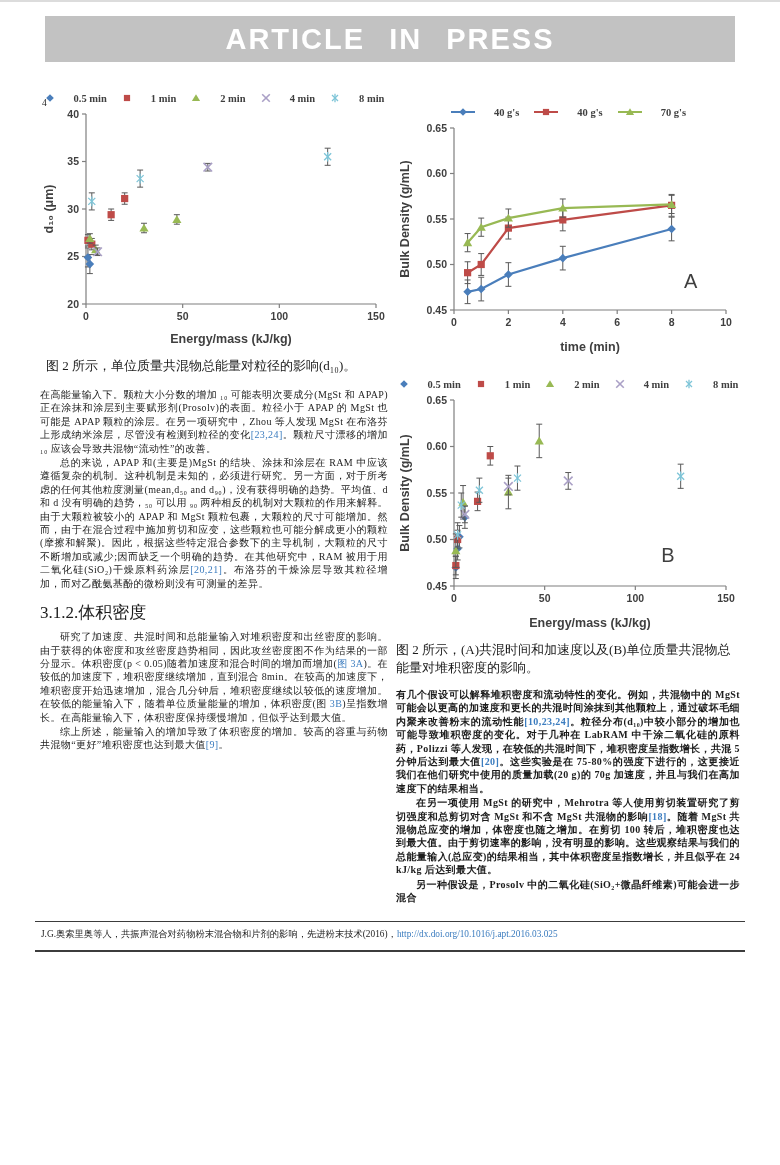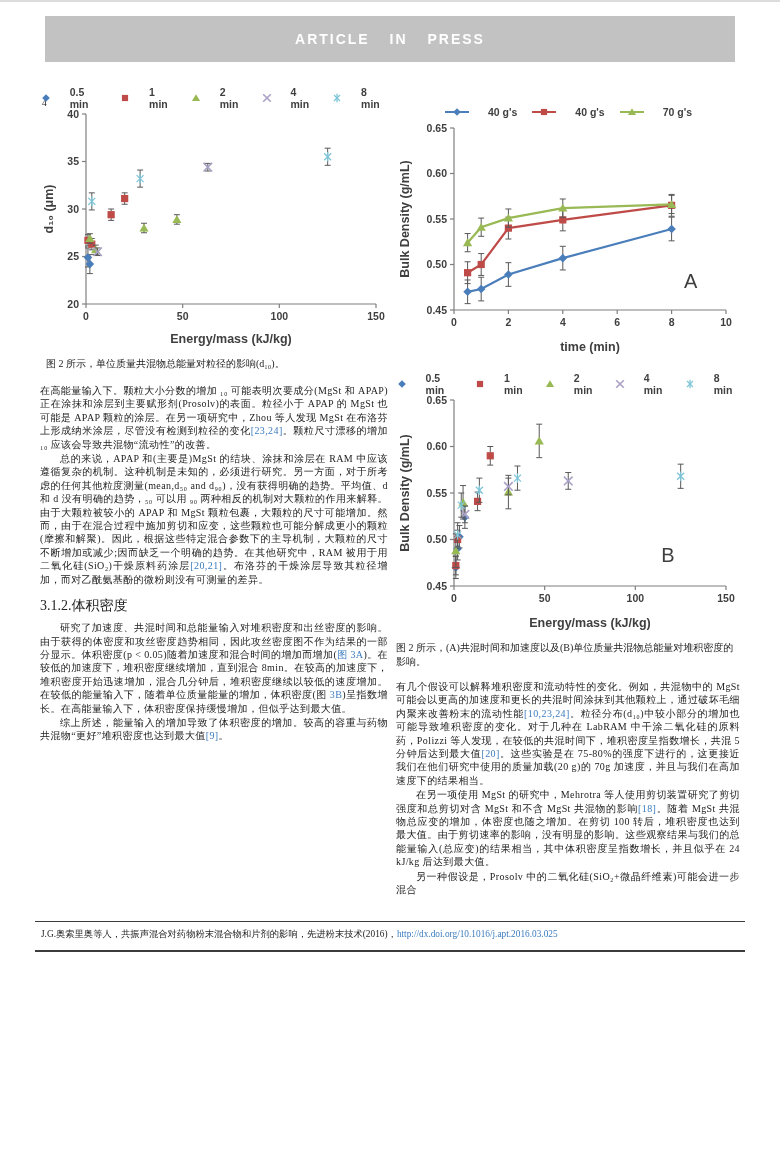--- a/index.html
+++ b/index.html
@@ -1,37 +1,37 @@
 <!DOCTYPE html>
 <html><head>
 <meta charset="utf-8">
 <style>
   html,body{margin:0;padding:0;background:#ffffff;}
   .page{position:relative;width:780px;height:1165px;background:#fff;overflow:hidden;
         font-family:"Liberation Serif","DejaVu Serif",serif;color:#1c1c1c;border-top:2px solid #dcdcdc;}
   .banner{position:absolute;left:45px;top:14px;width:690px;height:46px;background:#c2c2c2;
           display:flex;align-items:center;justify-content:center;color:#fff;
           font-family:"Liberation Sans","DejaVu Sans",sans-serif;font-weight:bold;
-          font-size:14px;letter-spacing:2px;word-spacing:14px;}
+          font-size:29px;letter-spacing:2px;word-spacing:14px;}
   .page-num{position:absolute;left:42px;top:96px;font-size:9.5px;}
   .running-head{position:absolute;left:0;right:0;top:96px;text-align:center;font-size:9.5px;}
   .col-left{position:absolute;left:40px;top:88px;width:348px;}
   .col-right{position:absolute;left:396px;top:102px;width:344px;}
   .figure{margin:0;}
   .legend{display:flex;justify-content:center;gap:14px;align-items:center;height:16px;
           font-family:"Liberation Sans","DejaVu Sans",sans-serif;font-weight:bold;
           font-size:10.5px;color:#3f3f3f;}
-  .legend-item{display:flex;align-items:center;gap:18px;}
-  .caption{font-size:10px;margin:5px 0 0 6px;color:#1c1c1c;}
+  .legend-item{display:flex;align-items:center;gap:18px;font-family:Liberation Serif, serif;}
+  .caption{font-size:13px;margin:5px 0 0 6px;color:#1c1c1c;}
   .text-flow{margin-top:13px;}
-  .text-flow-right{margin-top:11px;}
+  .text-flow-right{margin-top:11px;font-weight:bold;}
   .para{margin:0 0 1px 0;font-size:10px;line-height:13.4px;text-align:justify;
         letter-spacing:0.4px;}
   .para.indent{text-indent:2em;}
-  .section-heading{font-size:14px;margin:11px 0 6px 0;}
+  .section-heading{font-size:17px;margin:11px 0 6px 0;}
   .ref-link{color:#3b7cbf;}
   .footnote{position:absolute;left:35px;right:35px;top:919px;border-top:1.2px solid #3c3c3c;
             border-bottom:2.4px solid #3c3c3c;padding:6px 0 9px 6px;font-size:9.3px;}
   .footnote a,.url-link{color:#3b7cbf;text-decoration:none;cursor:pointer;}
   svg text{font-family:"Liberation Sans","DejaVu Sans",sans-serif;}
 </style>
 </head>
 <body>
 
 <div class="page">

